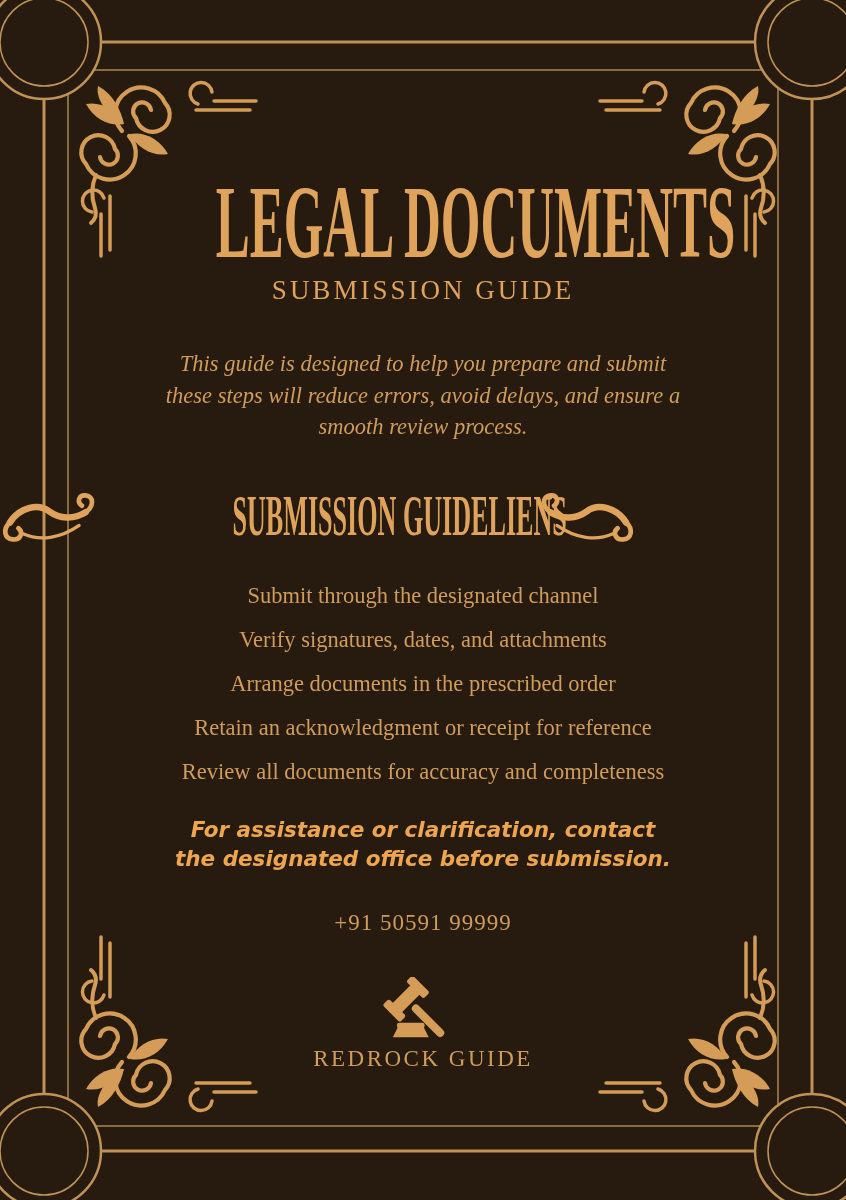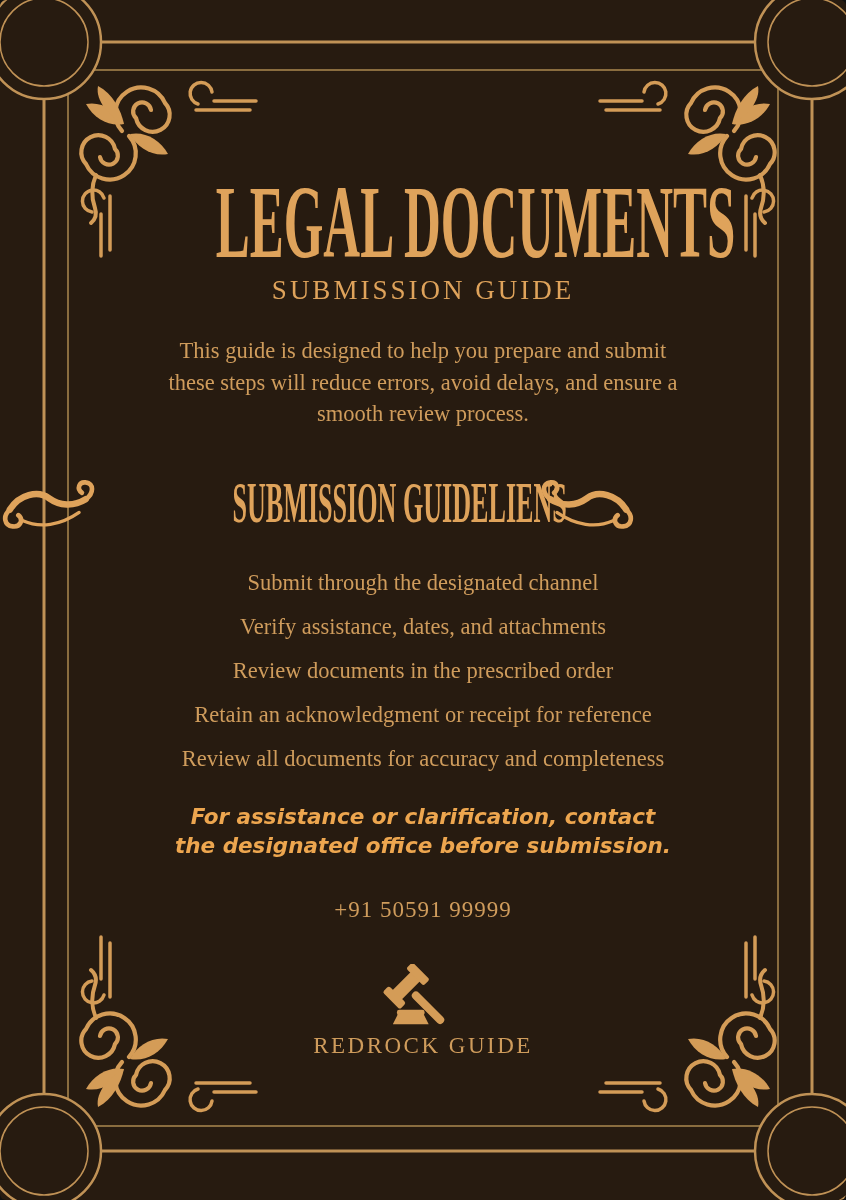--- a/index.html
+++ b/index.html
@@ -12,21 +12,20 @@
     --frame-inner:#8a6d3f;
   }
   html,body{margin:0;padding:0;background:#111;}
   .poster{
     position:relative;
     width:846px;height:1200px;
     margin:0 auto;
     background:var(--background);
     overflow:hidden;
     font-family:"Liberation Serif", serif;
-    border-radius:6px;
   }
   .frame-svg{position:absolute;left:0;top:0;width:846px;height:1200px;}
   .frame-outer-rect{fill:none;stroke:var(--frame-outer);stroke-width:3;}
   .frame-inner-rect{fill:none;stroke:var(--frame-inner);stroke-width:2;}
   .corner-circle-outer{fill:var(--background);stroke:var(--frame-outer);stroke-width:2.5;}
   .corner-circle-inner{fill:none;stroke:var(--frame-outer);stroke-width:1.5;}
   .flourish-stroke{fill:none;stroke:var(--gold);stroke-linecap:round;}
   .flourish-fill{fill:var(--gold);stroke:none;}
   .swirl-stroke{fill:none;stroke:var(--title-gold);stroke-linecap:round;}
   .gavel-fill{fill:var(--gold);}
@@ -43,21 +42,21 @@
     color:var(--title-gold);
     white-space:nowrap;
     transform:scaleX(0.49);
     transform-origin:50% 50%;
   }
   .subtitle{
     margin-top:1px;
     font-size:27px;letter-spacing:3px;
     color:var(--title-gold);
   }
-  .intro{margin-top:29px;}
+  .intro{margin-top:42px;font-style:italic;}
   .intro-line{
     font-size:22.5px;line-height:31.5px;
     color:var(--body-gold);
   }
   .heading-row{
     margin-top:41px;
     display:flex;align-items:center;justify-content:flex-start;
     gap:24px;height:64px;
   }
   .heading-wrap{width:380px;overflow:visible;}
@@ -174,22 +173,22 @@
           <path class="swirl-stroke" stroke-width="7" d="M10 38 C20 22 40 17 52 26 C63 34 78 35 91 27"></path>
           <path class="swirl-stroke" stroke-width="5" d="M10 38 C2 45 4 55 13 56 C21 57 25 49 19 44"></path>
           <path class="swirl-stroke" stroke-width="5" d="M91 27 C100 21 100 10 91 9 C84 8 81 16 87 20"></path>
           <path class="swirl-stroke" stroke-width="3.5" d="M24 50 C42 58 64 55 84 41"></path>
         </g>
       </svg>
     </div>
 
     <div class="guideline-list">
       <div class="guideline-item">Submit through the designated channel</div>
-      <div class="guideline-item">Verify assistance, dates, and attachments</div>
-      <div class="guideline-item">Review documents in the prescribed order</div>
+      <div class="guideline-item">Verify signatures, dates, and attachments</div>
+      <div class="guideline-item">Arrange documents in the prescribed order</div>
       <div class="guideline-item">Retain an acknowledgment or receipt for reference</div>
       <div class="guideline-item">Review all documents for accuracy and completeness</div>
     </div>
 
     <div class="assistance">
       <div class="assist-line">For assistance or clarification, contact</div>
       <div class="assist-line">the designated office before submission.</div>
     </div>
 
     <div class="phone">+91 50591 99999</div>

